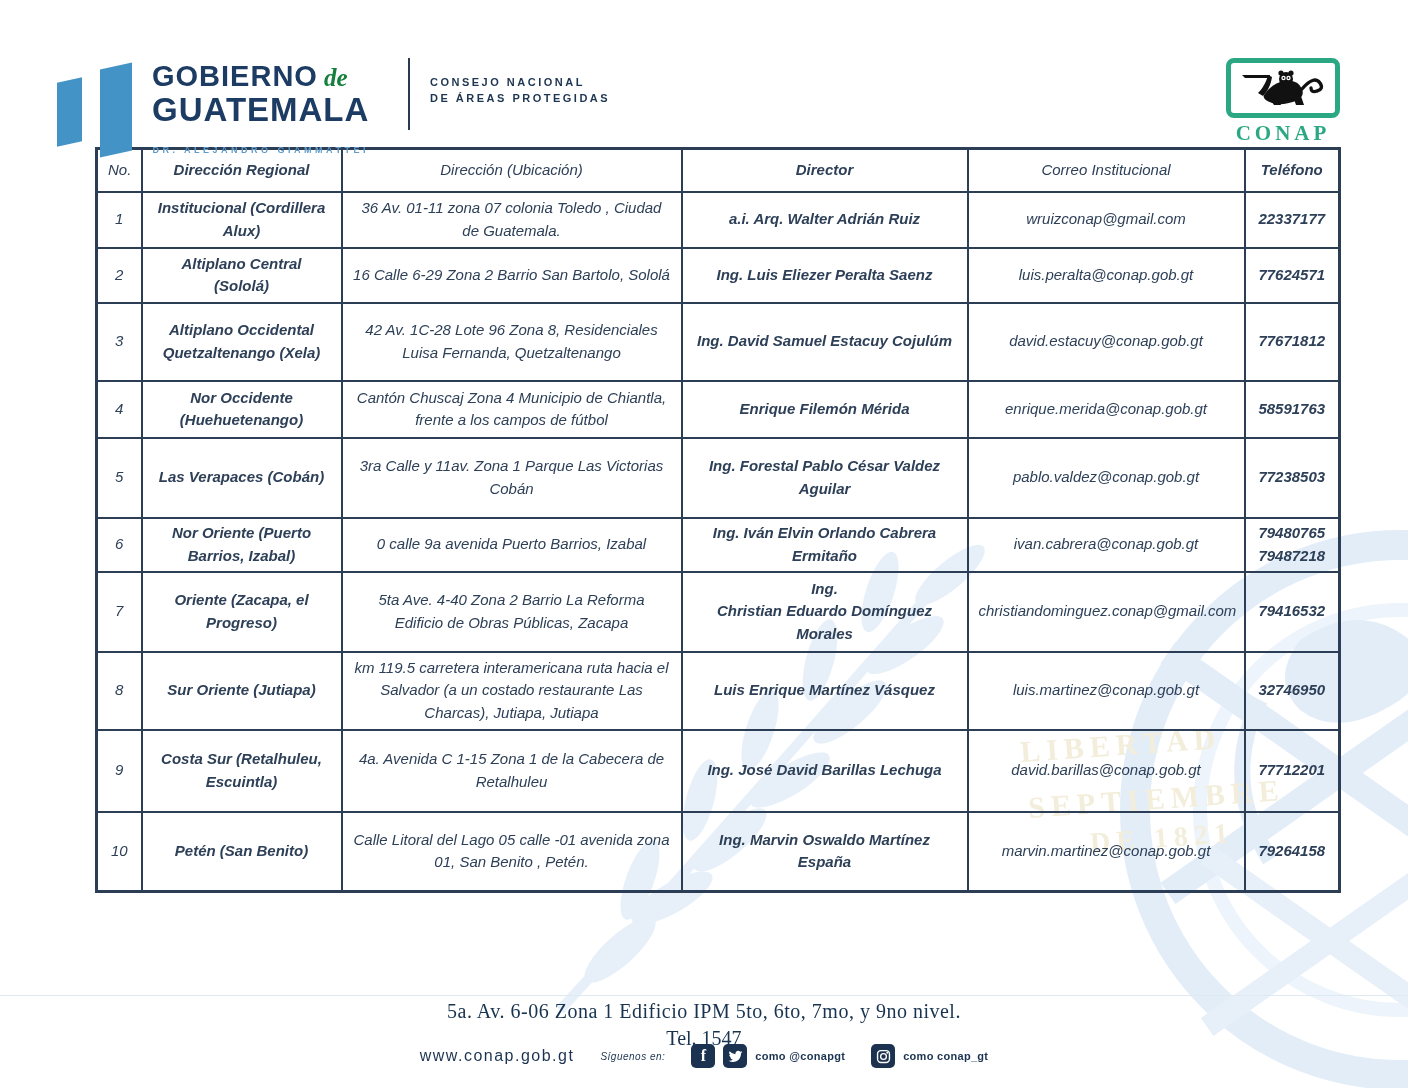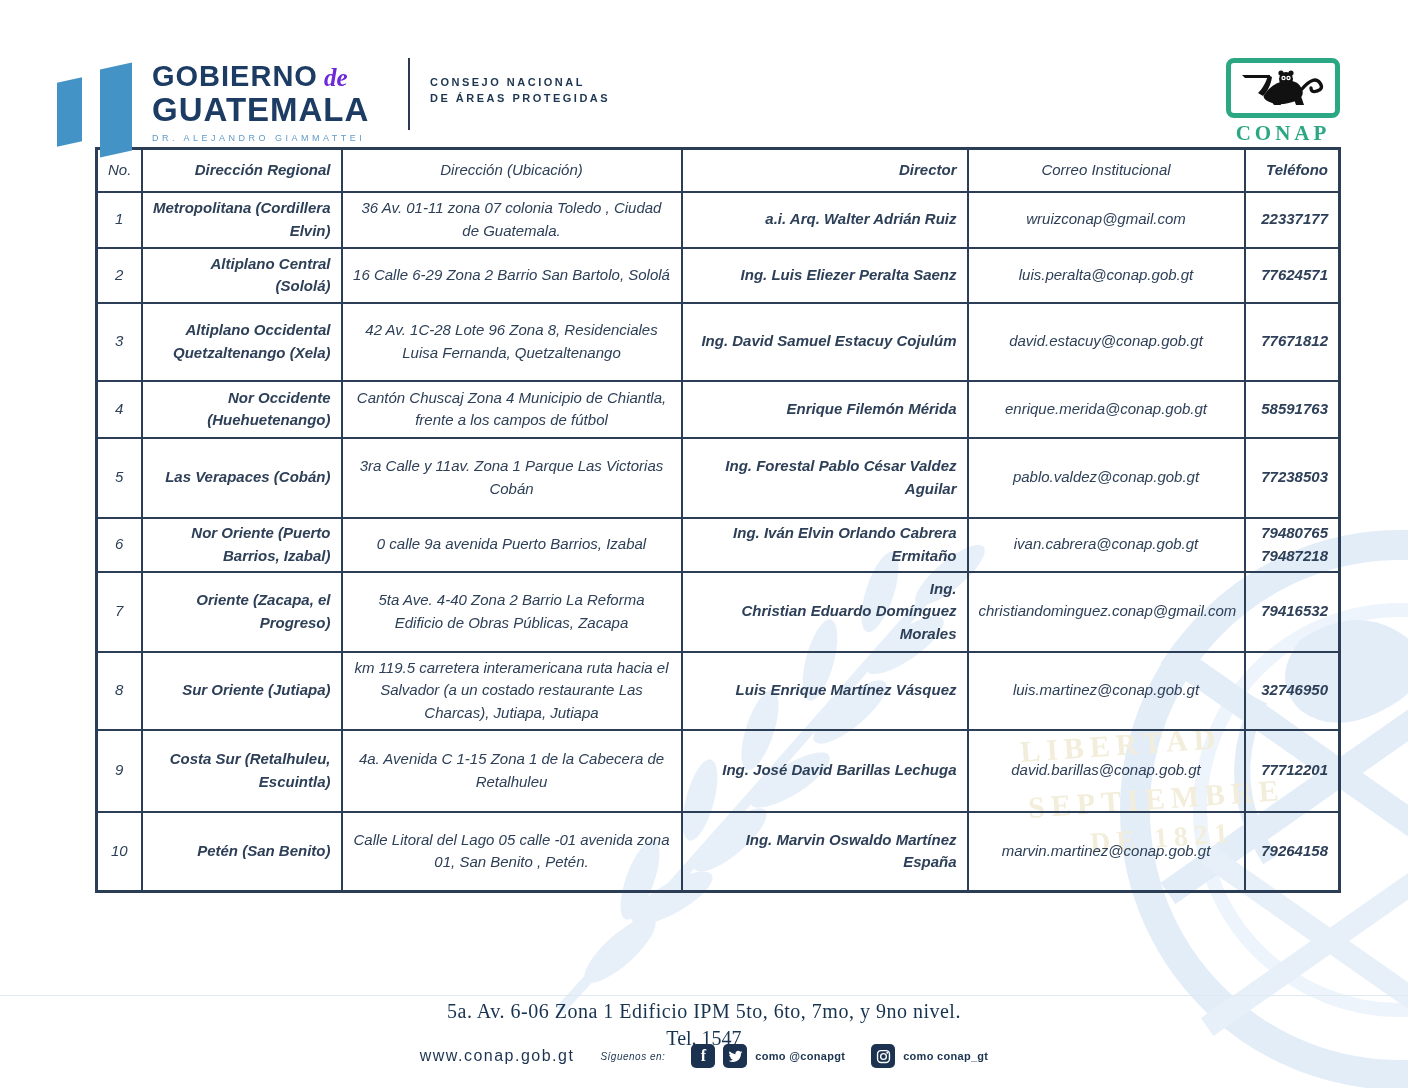--- a/index.html
+++ b/index.html
@@ -15,40 +15,40 @@
   .wm-w3{left:1090px;top:822px;font-size:28px;}
 
   
   .hdr{position:absolute;left:0;top:0;width:100%;height:150px;z-index:2;}
   .bar{position:absolute;background:#4493c6;transform:skewY(-12deg);}
   .bar1{left:57px;top:80px;width:25px;height:64px;}
   .bar2{left:100px;top:66px;width:32px;height:88px;}
   .gob{position:absolute;left:152px;top:62px;color:#1d3c63;line-height:1;}
   .gob-l1{font-size:29px;font-weight:bold;letter-spacing:1px;}
   .gob-de{font-family:"Liberation Serif",serif;font-style:italic;font-weight:bold;
-          color:#6d28d9;font-size:25px;margin-left:6px;letter-spacing:0;}
+          color:#15803d;font-size:25px;margin-left:6px;letter-spacing:0;}
   .gob-l2{font-size:33px;font-weight:bold;letter-spacing:1px;margin-top:2px;}
-  .gob-sub{font-size:9px;font-weight:normal;letter-spacing:3.5px;color:#5f9bc8;margin-top:8px;}
+  .gob-sub{font-size:9px;font-weight:bold;letter-spacing:3.5px;color:#5f9bc8;margin-top:20px;text-align:center;}
   .hdr-div{position:absolute;left:408px;top:58px;width:2px;height:72px;background:#2a3a50;}
   .consejo{position:absolute;left:430px;top:75px;color:#1c3550;font-weight:bold;
            font-size:11px;letter-spacing:2.5px;line-height:1.45;}
   .conap-logo{position:absolute;left:1224px;top:58px;width:118px;text-align:center;}
   .conap-box{width:104px;height:50px;margin:0 auto;border:5px solid #2ba883;border-radius:8px;
              background:#ffffff;display:flex;align-items:center;justify-content:center;}
   .conap-name{margin-top:3px;font-family:"Liberation Serif",serif;font-weight:bold;
               font-size:21px;letter-spacing:4px;color:#2ba883;}
 
   
   .tblwrap{position:absolute;left:95px;top:147px;width:1231px;z-index:1;}
   table{border-collapse:collapse;width:100%;table-layout:fixed;background:transparent;}
   td,th{border:2px solid #2c3e55;color:#2e4058;text-align:center;vertical-align:middle;
         padding:3px 10px;font-size:15px;font-style:italic;line-height:1.5;background:transparent;}
   table{border:3px solid #2c3e55;}
   th{font-weight:normal;}
-  .b{font-weight:bold;text-align:right;}
+  .b{font-weight:bold;}
   .pre{white-space:pre-line;}
   tr.hrow{height:43px;}
   tr.r1{height:56px;} tr.r2{height:55px;} tr.r3{height:78px;} tr.r4{height:57px;}
   tr.r5{height:80px;} tr.r6{height:54px;} tr.r7{height:80px;} tr.r8{height:78px;}
   tr.r9{height:82px;} tr.r10{height:80px;}
 
   
   .foot-line{position:absolute;left:0;top:995px;width:100%;height:1px;background:#dfe9f2;z-index:1;}
   .foot{position:absolute;left:0;top:1000px;width:100%;text-align:center;z-index:2;
         color:#17334f;font-family:"Liberation Serif",serif;}
@@ -163,21 +163,21 @@
           <tr class="hrow">
         <th>No.</th>
         <th class="b">Dirección Regional</th>
         <th>Dirección (Ubicación)</th>
         <th class="b">Director</th>
         <th>Correo Institucional</th>
         <th class="b">Teléfono</th>
       </tr>
       <tr class="r1">
         <td>1</td>
-        <td class="b">Metropolitana (Cordillera Elvin)</td>
+        <td class="b">Institucional (Cordillera Alux)</td>
         <td>36 Av. 01-11 zona 07 colonia Toledo , Ciudad de Guatemala.</td>
         <td class="b">a.i. Arq. Walter Adrián Ruiz</td>
         <td>wruizconap@gmail.com</td>
         <td class="b">22337177</td>
       </tr>
       <tr class="r2">
         <td>2</td>
         <td class="b">Altiplano Central (Sololá)</td>
         <td>16 Calle 6-29 Zona 2 Barrio San Bartolo, Sololá</td>
         <td class="b">Ing. Luis Eliezer Peralta Saenz</td>

